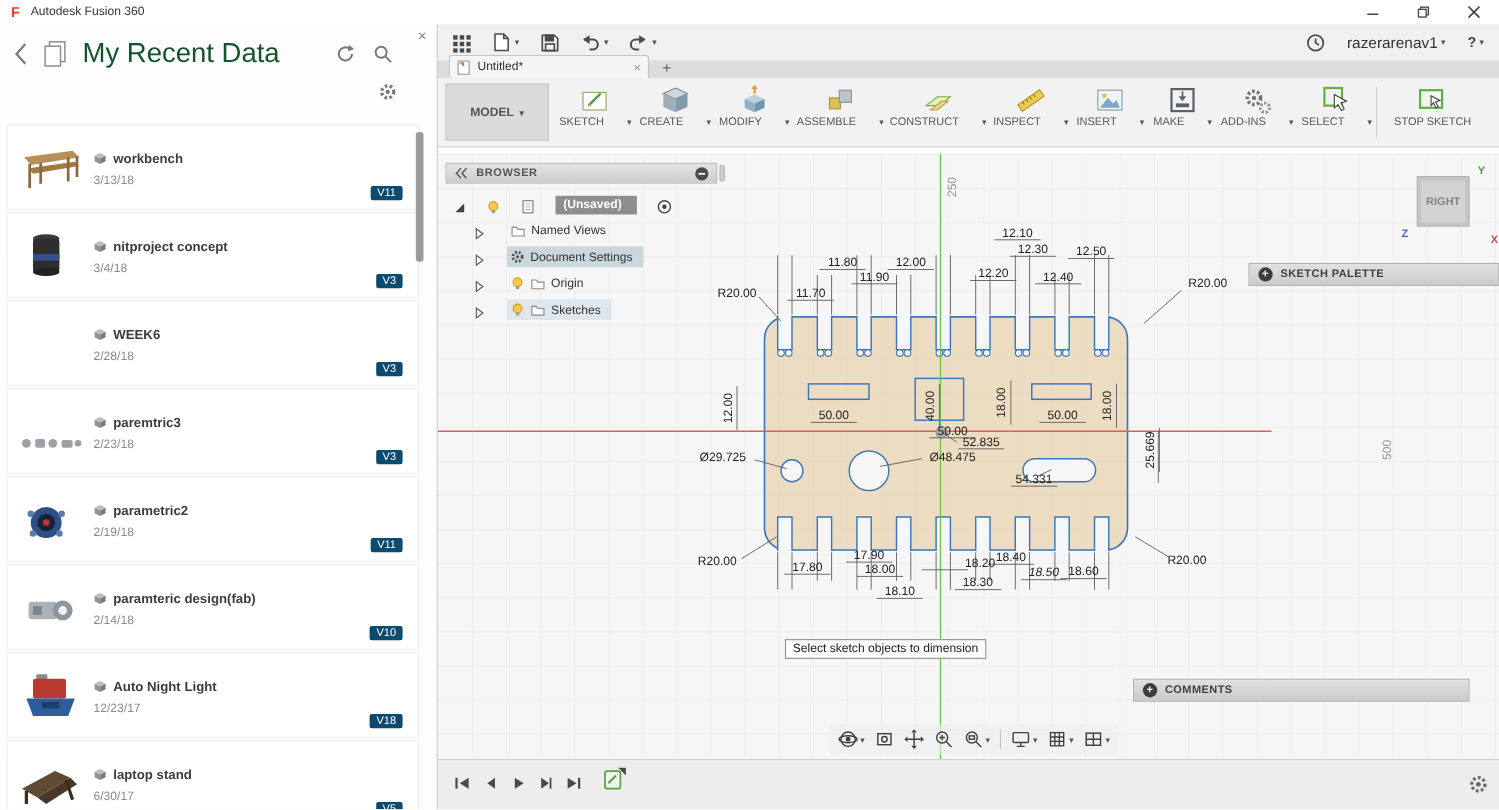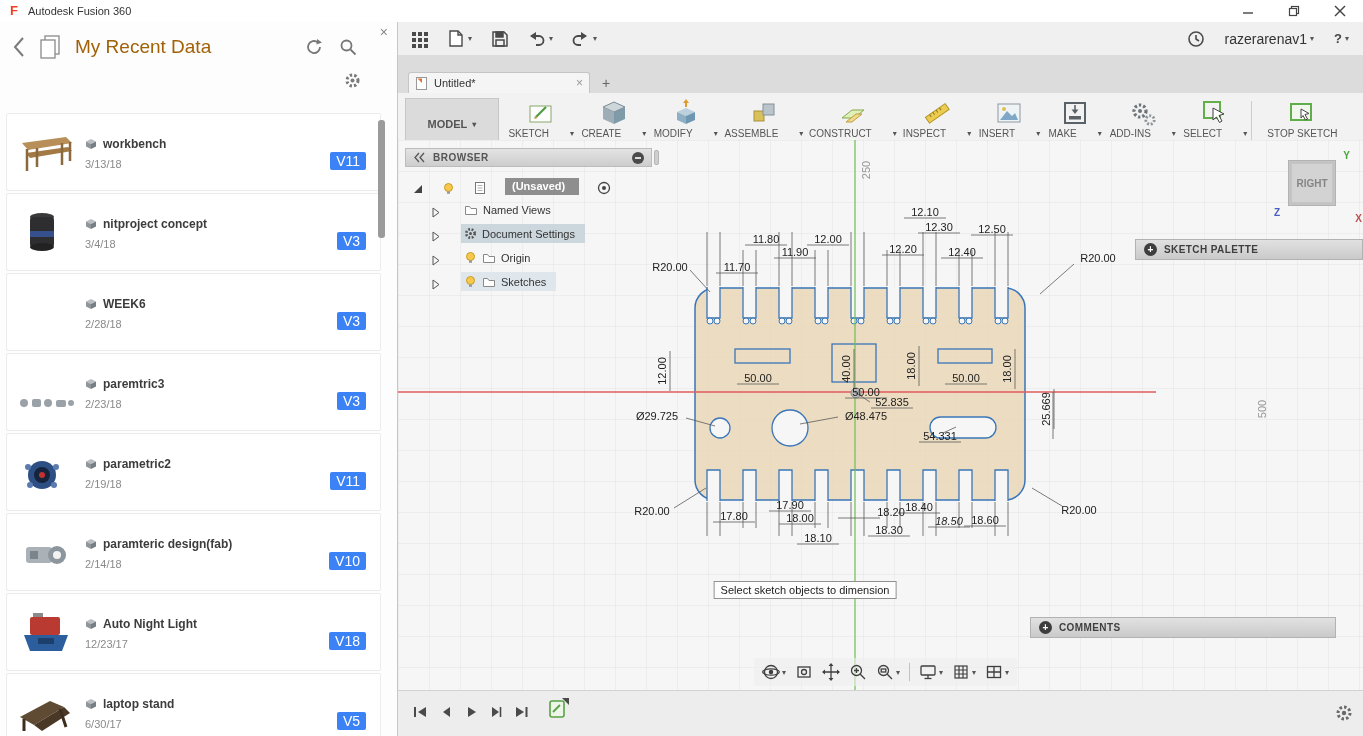--- a/index.html
+++ b/index.html
@@ -8,40 +8,40 @@
 
 .titlebar{position:absolute;left:0;top:0;width:1363px;height:22px;background:#fff;display:flex;align-items:center;padding-left:7px;gap:7px;z-index:50}
 .logo{width:14px;height:14px;background:#fff;color:#ee3d23;font-weight:bold;font-size:13px;line-height:14px;text-align:center}
 .apptitle{font-size:11px;color:#333}
 .wincontrols{margin-left:auto;display:flex;height:22px}
 .winbtn{width:46px;display:flex;align-items:center;justify-content:center;color:#444}
 
 .datapanel{position:absolute;left:0;top:22px;width:398px;height:714px;background:#fdfdfd;border-right:1px solid #c6c6c6;overflow:hidden}
 .dp-close{position:absolute;top:2px;right:9px;font-size:14px;color:#888}
 .dp-header{display:flex;align-items:center;gap:12px;padding:12px 10px 4px 12px}
-.dp-title{font-size:19px;font-weight:400;color:#a16207;flex:0 0 auto}
+.dp-title{font-size:25px;font-weight:400;color:#14532d;flex:0 0 auto}
 .dp-hicons{margin-left:auto;display:flex;gap:16px;margin-right:30px}
 .dp-toolbar{display:flex;justify-content:flex-end;padding:8px 36px 6px 0}
 .dp-list{position:absolute;left:0;right:0;top:91px;bottom:0;overflow:hidden}
 .card{position:relative;height:78px;margin:0 16px 2px 6px;background:#fff;border:1px solid #ececec;border-radius:2px;display:flex;align-items:center}
 .thumb{width:78px;height:60px;display:flex;align-items:center;justify-content:center;flex:0 0 auto}
 .card-body{padding-top:2px}
 .card-title{display:flex;align-items:center;gap:6px;font-size:12px;font-weight:bold;color:#3c3c3c}
 .card-date{margin-top:7px;font-size:11px;color:#8a8a8a}
-.vbadge{position:absolute;right:14px;bottom:20px;background:#3b82f6;color:#fff;font-size:14px;padding:1px 6px;border-radius:2px}
+.vbadge{position:absolute;right:14px;bottom:8px;background:#0c4a6e;color:#fff;font-size:10px;padding:1px 6px;border-radius:2px}
 .dp-scrollbar{position:absolute;right:12px;top:98px;width:7px;height:118px;background:#9b9b9b;border-radius:3px}
 
 .main{position:absolute;left:398px;top:22px;right:0;bottom:0}
 .qat{height:33px;background:#f0f0f0;display:flex;align-items:center;gap:18px;padding:0 14px 0 12px}
 .qat .grp{display:flex;align-items:center;gap:3px}
 .qright{margin-left:auto;display:flex;align-items:center;gap:20px}
 .uname{font-size:14px;color:#333}
 .caret{font-size:8px;color:#555}
 .helpq{font-size:13px;font-weight:bold;color:#444}
-.tabbar{height:38px;background:#dcdcdc;display:flex;align-items:flex-end;padding-left:10px}
+.tabbar{height:16px;background:#dcdcdc;display:flex;align-items:flex-end;padding-left:10px}
 .tab{width:182px;height:21px;background:#f5f5f5;border:1px solid #c5c5c5;border-bottom:none;border-radius:3px 3px 0 0;display:flex;align-items:center;gap:6px;padding:0 6px}
 .tabclose{margin-left:auto;color:#999;font-size:12px}
 .newtab{margin-left:12px;font-size:14px;color:#666;padding-bottom:2px}
 
 .ribbon{height:63px;background:#f2f2f2;border-bottom:1px solid #d2d2d2;display:flex;align-items:stretch}
 .workspace{width:104px;margin:5px 6px 5px 7px;background:#dbdbdb;border:1px solid #c6c6c6;display:flex;align-items:center;justify-content:center;gap:5px;font-weight:bold;color:#555;font-size:11px}
 .rgroup{display:flex;flex-direction:column;align-items:center;justify-content:flex-start;padding:5px 7px 0 7px;min-width:58px}
 .ricon{width:30px;height:30px}
 .rlabel{margin-top:0;display:flex;align-items:center;gap:21px;font-size:10px;color:#555;white-space:nowrap}
 .rsep{width:1px;background:#cdcdcd;margin:8px 12px 8px auto}

